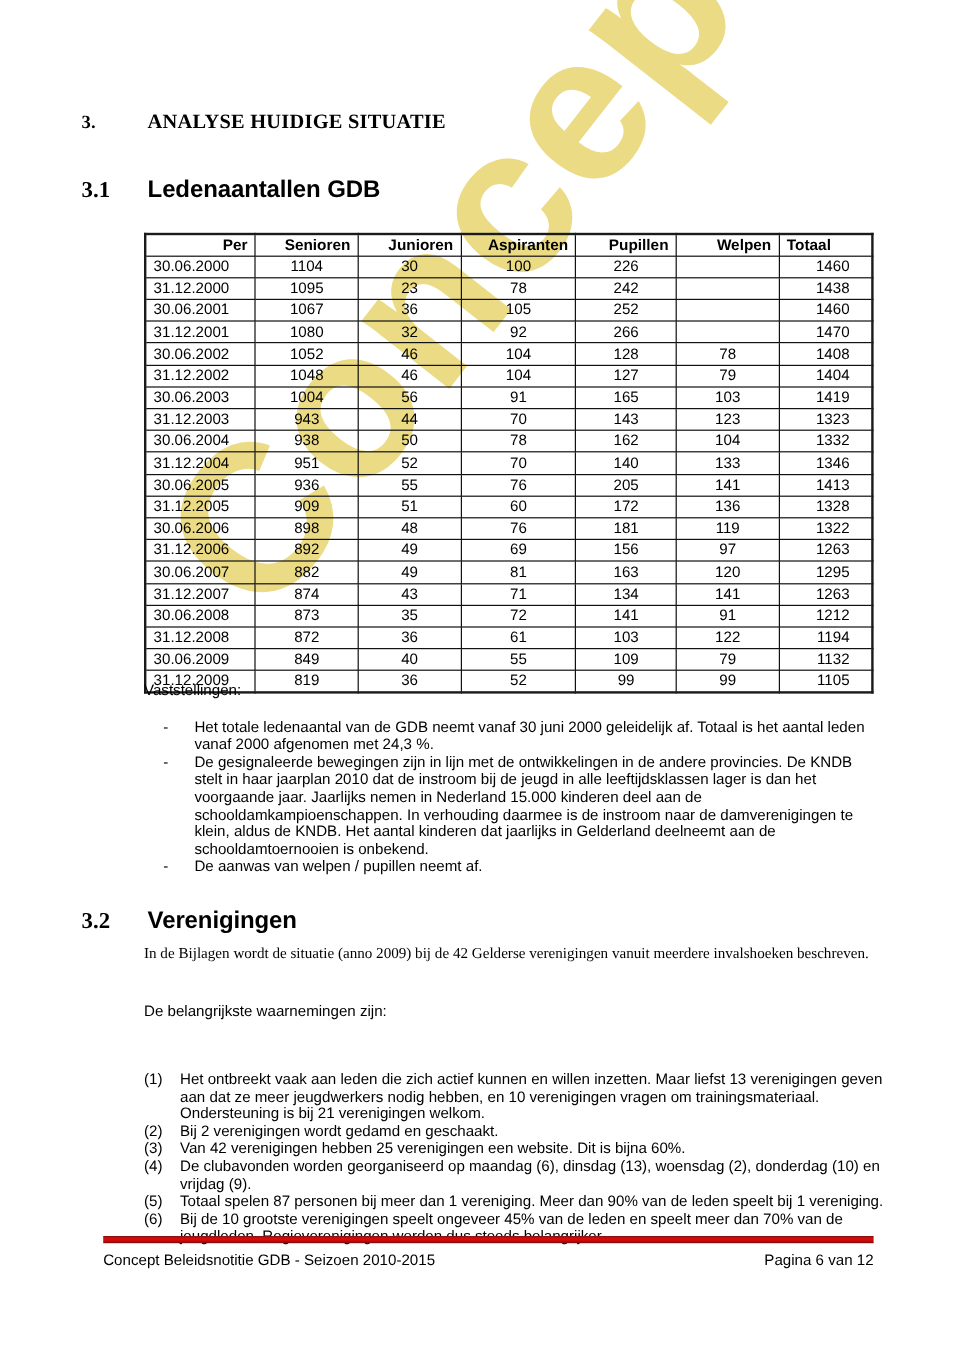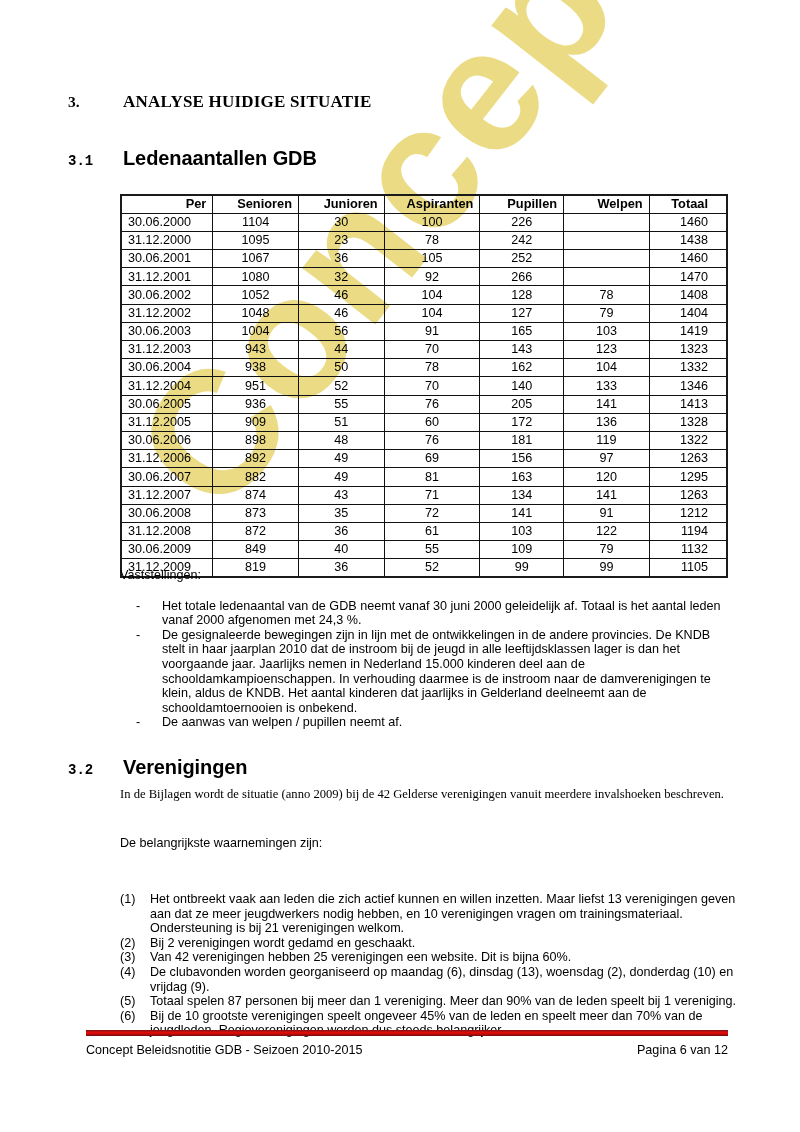--- a/index.html
+++ b/index.html
@@ -73,23 +73,23 @@
   }
 
   .h2-row {
     position: absolute;
     left: 68px;
     width: 670px;
     display: flex;
     align-items: baseline;
   }
   .h2-num {
-    font-family: Liberation Mono, monospace;
-    font-weight: bold;
-    font-size: 14px;
+    font-family: Liberation Serif, serif;
+    font-weight: bold;
+    font-size: 19px;
     width: 55px;
     flex: 0 0 55px;
   }
   .h2-title {
     font-family: "Liberation Sans", sans-serif;
     font-weight: bold;
     font-size: 20px;
     letter-spacing: -0.1px;
   }
 
@@ -116,21 +116,21 @@
     background: transparent;
     line-height: 1;
     box-sizing: border-box;
   }
   table.ledental th {
     font-weight: bold;
     font-size: 12.8px;
   }
   table.ledental th.col-per { text-align: right; }
   table.ledental th.col-mid { text-align: right; }
-  table.ledental th.col-tot { text-align: right; padding-right: 18px; }
+  table.ledental th.col-tot { text-align: left; padding-right: 18px; }
   table.ledental td.col-per { text-align: left; margin-left: 32px; }
   table.ledental td.col-mid { text-align: center; }
   table.ledental td.col-tot { text-align: right; padding-right: 18px; }
 
   col.c-per { width: 92px; }
   col.c-sen { width: 86px; }
   col.c-jun { width: 86px; }
   col.c-asp { width: 96px; }
   col.c-pup { width: 84px; }
   col.c-wel { width: 86px; }

